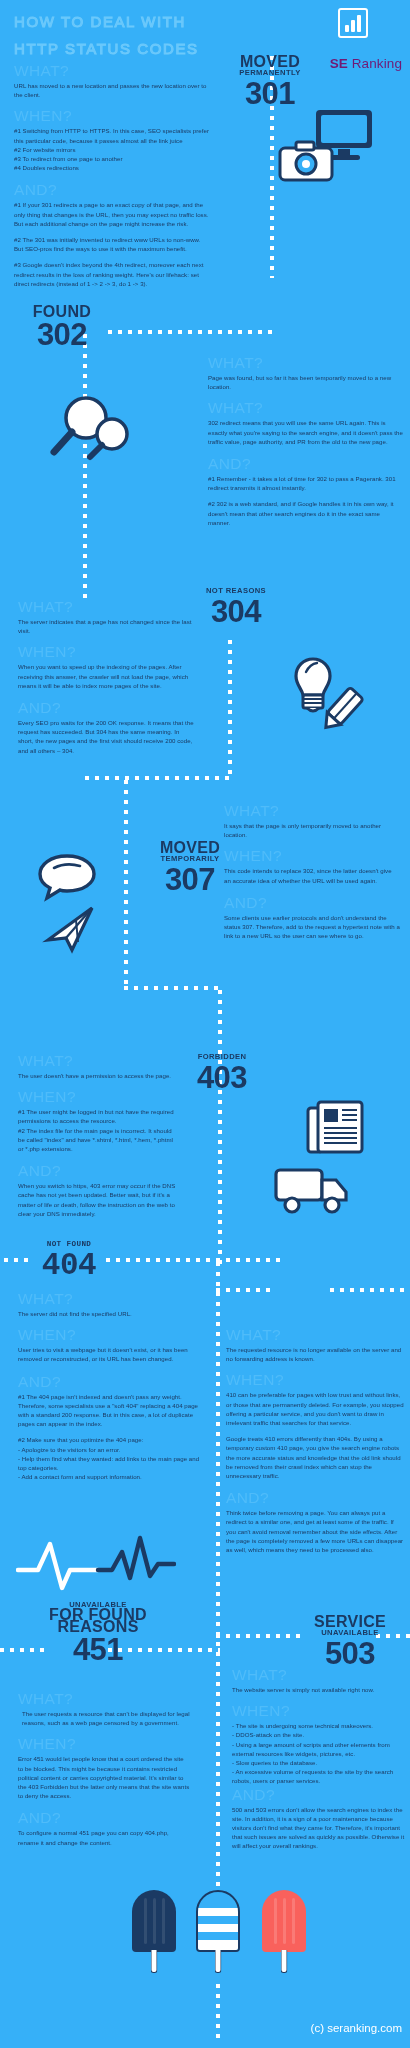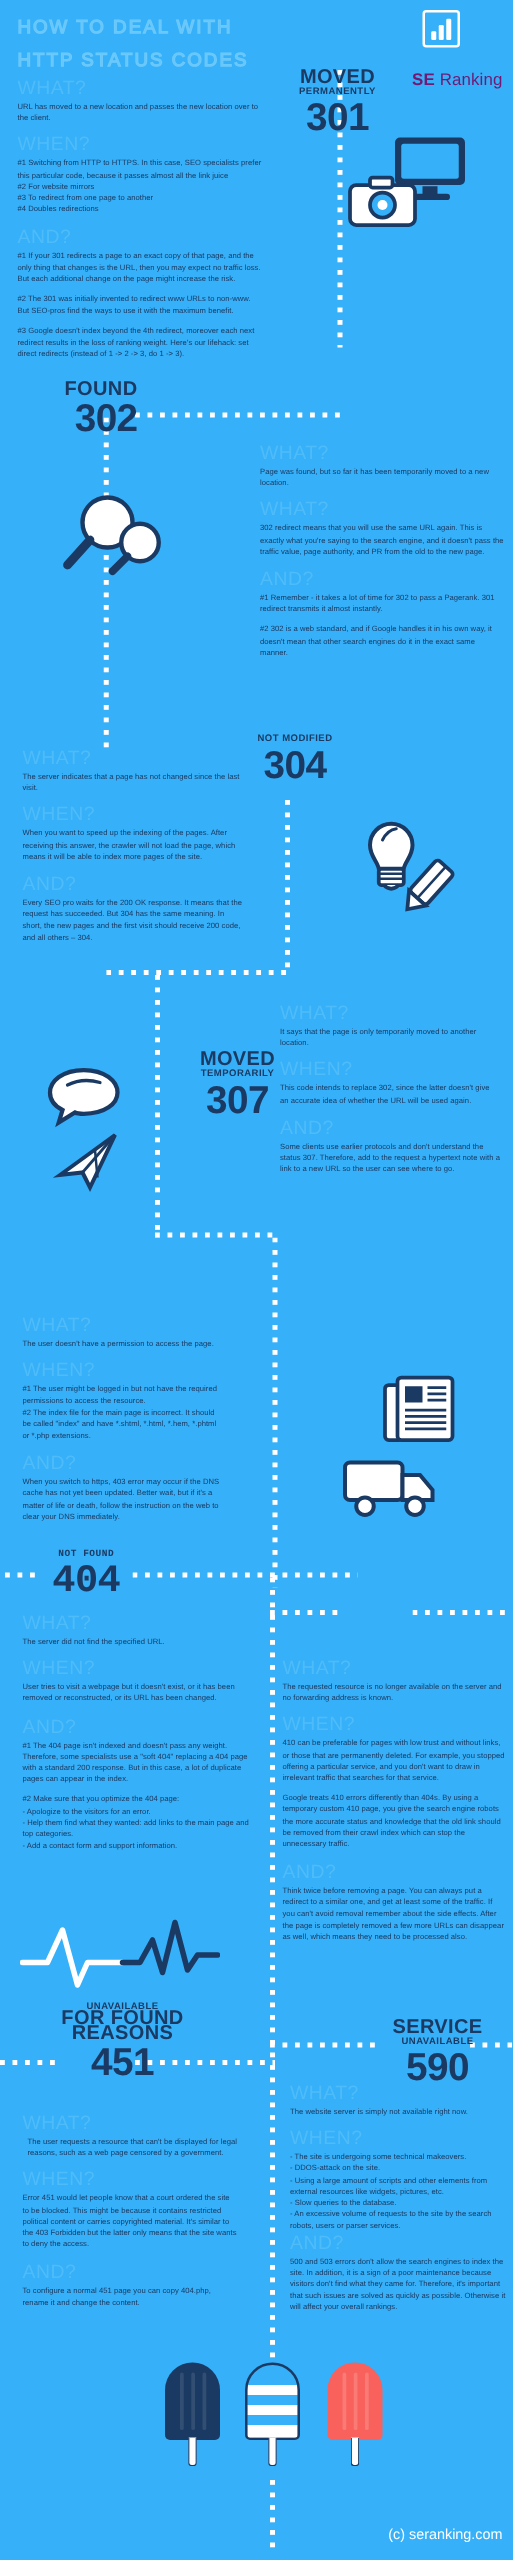--- a/index.html
+++ b/index.html
@@ -204,21 +204,21 @@
     <rect x="32" y="41" width="12" height="7" fill="#1b3a63"></rect>
     <rect x="22" y="47" width="32" height="5" rx="2.5" fill="#1b3a63"></rect>
   </svg>
   <svg class="ill" style="left:278px; top:138px;" width="58" height="46" viewBox="0 0 58 46">
     <rect x="2" y="10" width="52" height="32" rx="5" fill="#ffffff" stroke="#1b3a63" stroke-width="3"></rect>
     <rect x="18" y="4" width="18" height="8" rx="2" fill="#ffffff" stroke="#1b3a63" stroke-width="3"></rect>
     <circle cx="28" cy="26" r="10" fill="#36b0f8" stroke="#1b3a63" stroke-width="3"></circle>
     <circle cx="28" cy="26" r="4" fill="#ffffff"></circle>
   </svg>
 
-  <div class="code" style="left:14px; top:306px; width:96px;text-align:right;">
+  <div class="code" style="left:14px; top:306px; width:96px;">
     <div class="lbl1">FOUND</div>
     <div class="num">302</div>
   </div>
 
   <div class="blk" style="left:208px; top:354px; width:196px;">
     <div class="q">WHAT?</div>
     <div class="p">Page was found, but so far it has been temporarily moved to a new location.</div>
     <div class="q" style="margin-top:8px">WHAT?</div>
     <div class="p">302 redirect means that you will use the same URL again. This is exactly what you're saying to the search engine, and it doesn't pass the traffic value, page authority, and PR from the old to the new page.</div>
     <div class="q" style="margin-top:9px">AND?</div>
@@ -227,21 +227,21 @@
   </div>
 
   <svg class="ill" style="left:44px; top:388px;" width="96" height="80" viewBox="0 0 96 80">
     <circle cx="42" cy="30" r="20" fill="#ffffff" stroke="#1b3a63" stroke-width="3.5"></circle>
     <path d="M28 44 L10 64" stroke="#1b3a63" stroke-width="7" stroke-linecap="round"></path>
     <circle cx="68" cy="46" r="15" fill="#ffffff" stroke="#1b3a63" stroke-width="3.5"></circle>
     <path d="M58 57 L46 69" stroke="#1b3a63" stroke-width="6" stroke-linecap="round"></path>
   </svg>
 
   <div class="code" style="left:188px; top:586px; width:96px;">
-    <div class="lbl2">NOT MODIFIED</div>
+    <div class="lbl2">NOT REASONS</div>
     <div class="num">304</div>
   </div>
 
   <div class="blk" style="left:18px; top:598px; width:178px;">
     <div class="q">WHAT?</div>
     <div class="p">The server indicates that a page has not changed since the last visit.</div>
     <div class="q" style="margin-top:8px">WHEN?</div>
     <div class="p">When you want to speed up the indexing of the pages. After receiving this answer, the crawler will not load the page, which means it will be able to index more pages of the site.</div>
     <div class="q" style="margin-top:9px">AND?</div>
     <div class="p">Every SEO pro waits for the 200 OK response. It means that the request has succeeded. But 304 has the same meaning. In short, the new pages and the first visit should receive 200 code, and all others – 304.</div>
@@ -281,20 +281,24 @@
     <path d="M31 4 C14 4 4 13 4 22 C4 28 8 33 14 36 L11 46 L24 38 C26 39 29 39 31 39 C48 39 58 31 58 22 C58 13 48 4 31 4 z" fill="#ffffff" stroke="#1b3a63" stroke-width="3.4"></path>
     <path d="M18 16 q12 -6 26 -2" stroke="#1b3a63" stroke-width="2.6" fill="none" stroke-linecap="round"></path>
   </svg>
   <svg class="ill" style="left:42px; top:900px;" width="62" height="56" viewBox="0 0 62 56">
     <path d="M6 40 L50 8 L30 50 L24 38 z" fill="#ffffff" stroke="#1b3a63" stroke-width="3.2"></path>
     <path d="M24 38 L50 8" stroke="#1b3a63" stroke-width="2.2"></path>
     <path d="M6 40 L24 38" stroke="#1b3a63" stroke-width="2.2"></path>
     <path d="M34 20 L36 42" stroke="#1b3a63" stroke-width="2"></path>
   </svg>
 
+  <div class="code" style="left:172px; top:1052px; width:100px;">
+    <div class="lbl2">FORBIDDEN</div>
+    <div class="num">403</div>
+  </div>
 
   <div class="blk" style="left:18px; top:1052px; width:160px;">
     <div class="q">WHAT?</div>
     <div class="p">The user doesn't have a permission to access the page.</div>
     <div class="q" style="margin-top:8px">WHEN?</div>
     <div class="p">#1 The user might be logged in but not have the required permissions to access the resource.</div>
     <div class="p">#2 The index file for the main page is incorrect. It should be called "index" and have *.shtml, *.html, *.hem, *.phtml or *.php extensions.</div>
     <div class="q" style="margin-top:9px">AND?</div>
     <div class="p">When you switch to https, 403 error may occur if the DNS cache has not yet been updated. Better wait, but if it's a matter of life or death, follow the instruction on the web to clear your DNS immediately.</div>
   </div>
@@ -358,21 +362,21 @@
     <div class="p" style="padding-left:4px">The user requests a resource that can't be displayed for legal reasons, such as a web page censored by a government.</div>
     <div class="q" style="margin-top:8px">WHEN?</div>
     <div class="p">Error 451 would let people know that a court ordered the site to be blocked. This might be because it contains restricted political content or carries copyrighted material. It's similar to the 403 Forbidden but the latter only means that the site wants to deny the access.</div>
     <div class="q" style="margin-top:9px">AND?</div>
     <div class="p">To configure a normal 451 page you can copy 404.php, rename it and change the content.</div>
   </div>
 
   <div class="code" style="left:300px; top:1616px; width:100px;">
     <div class="lbl1">SERVICE</div>
     <div class="lbl2">UNAVAILABLE</div>
-    <div class="num">590</div>
+    <div class="num">503</div>
   </div>
 
   <div class="blk" style="left:232px; top:1666px; width:176px;">
     <div class="q">WHAT?</div>
     <div class="p">The website server is simply not available right now.</div>
     <div class="q" style="margin-top:8px">WHEN?</div>
     <div class="p">- The site is undergoing some technical makeovers.</div>
     <div class="p">- DDOS-attack on the site.</div>
     <div class="p">- Using a large amount of scripts and other elements from external resources like widgets, pictures, etc.</div>
     <div class="p">- Slow queries to the database.</div>

